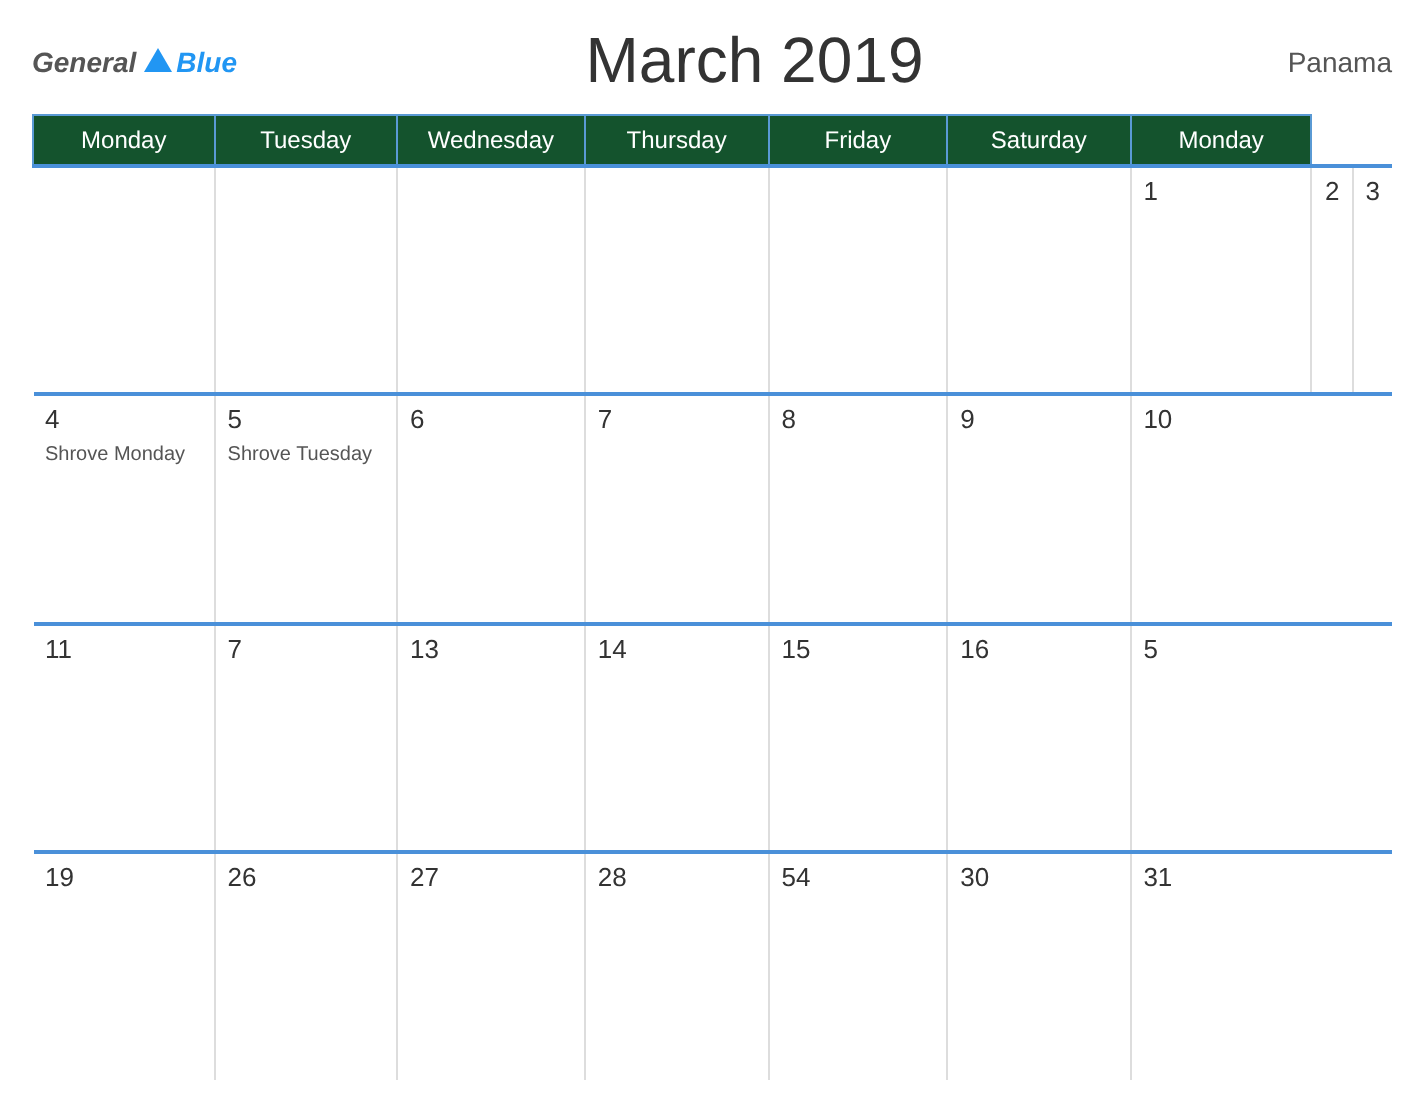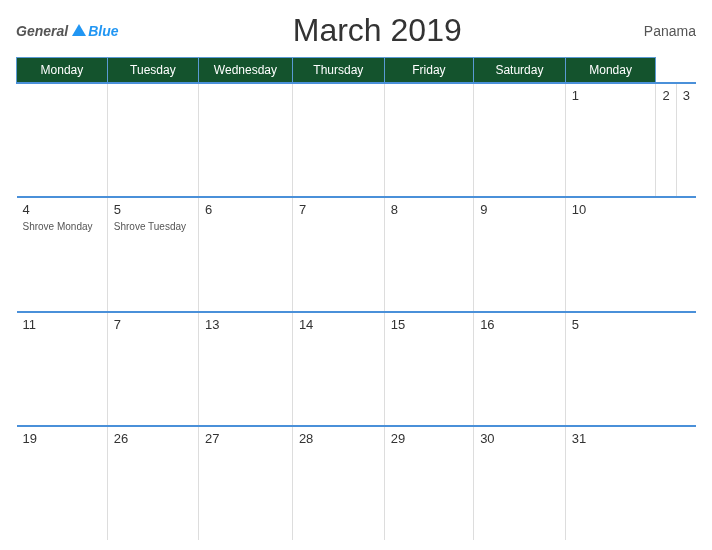--- a/index.html
+++ b/index.html
@@ -228,21 +228,21 @@
           <td>
             <span class="day-num">26</span>
           </td>
           <td>
             <span class="day-num">27</span>
           </td>
           <td>
             <span class="day-num">28</span>
           </td>
           <td>
-            <span class="day-num">29</span>
+            <span class="day-num">54</span>
           </td>
           <td>
             <span class="day-num">30</span>
           </td>
           <td>
             <span class="day-num">31</span>
           </td>
         </tr>
       </tbody>
   </table>

